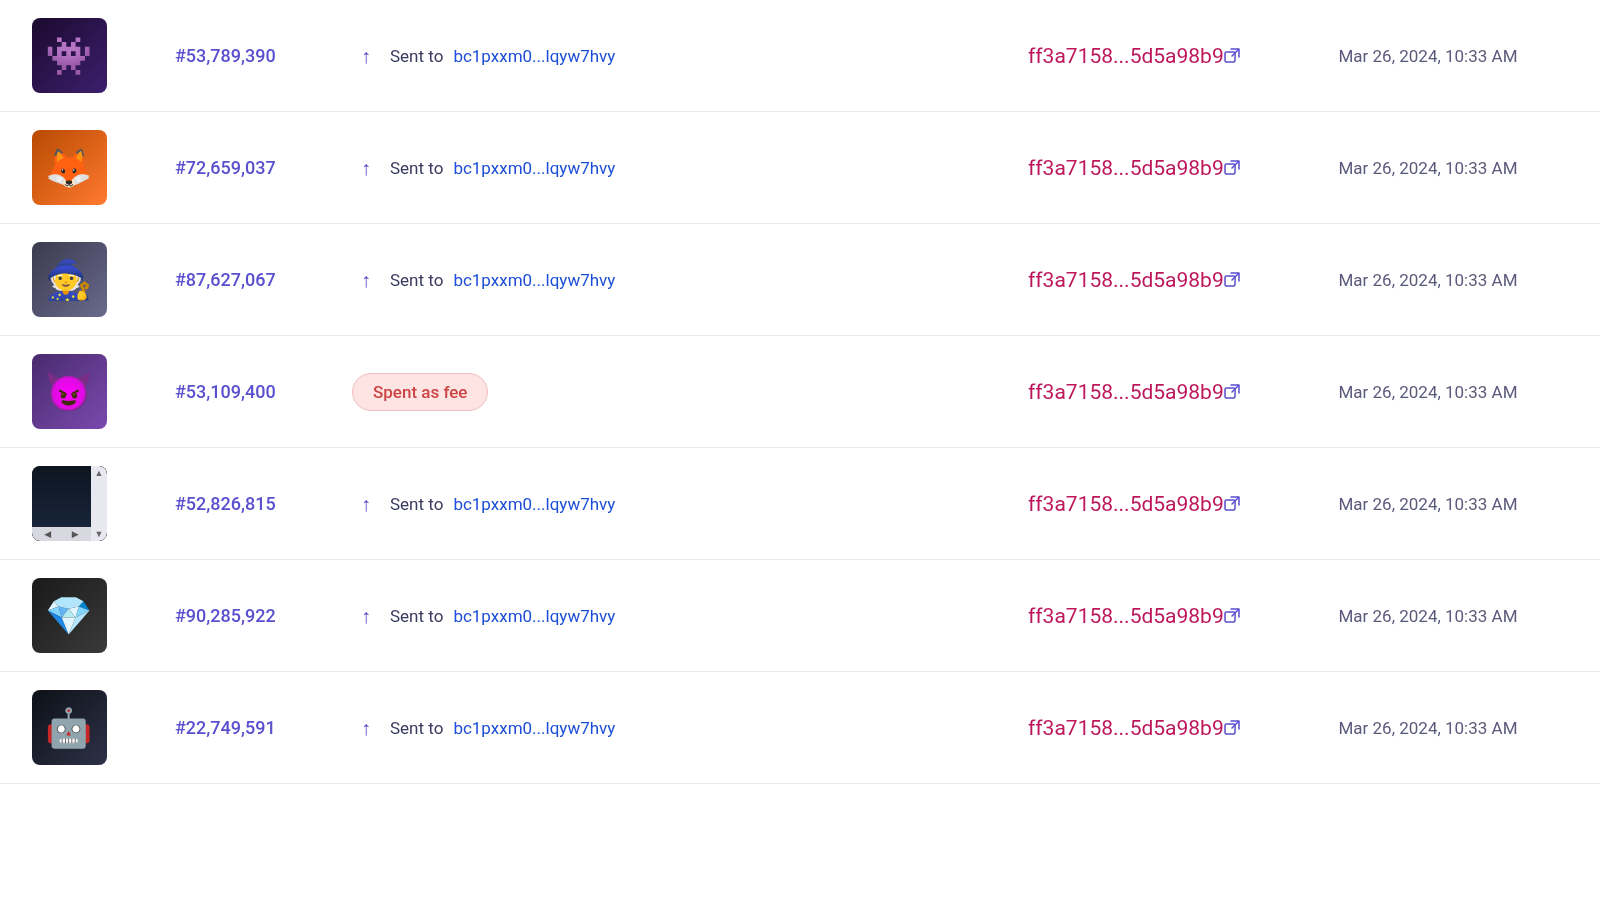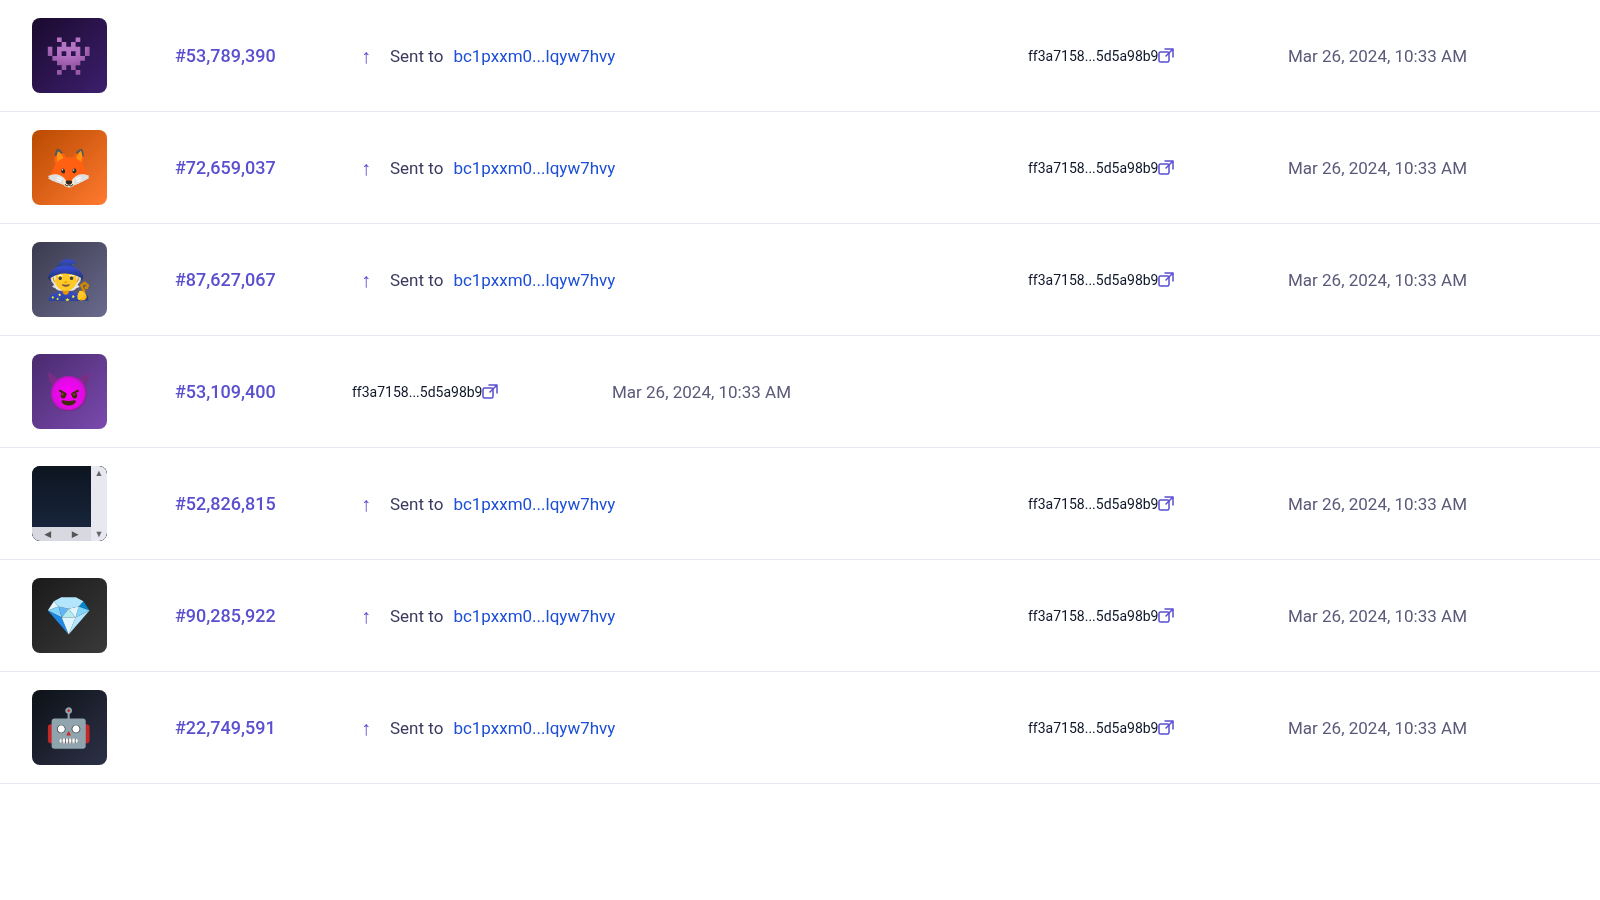--- a/index.html
+++ b/index.html
@@ -103,38 +103,38 @@
 
     .tx-col {
       width: 260px;
       flex-shrink: 0;
     }
 
     .tx-hash {
       display: flex;
       align-items: center;
       gap: 0;
-      color: #0f172a;
-      font-size: 14px;
+      color: #be185d;
+      font-size: 21px;
       cursor: pointer;
       text-decoration: none;
     }
 
     .external-link-icon {
       color: #5a4fcf;
       font-size: 16px;
       display: inline-flex;
       align-items: center;
       justify-content: center;
     }
 
     .date-col {
       width: 280px;
       flex-shrink: 0;
-      text-align: left;
+      text-align: center;
       color: #5a5a7a;
       font-size: 17px;
     }
   </style>
 </head>
 <body>
 
 <div class="transaction-list">
 <div class="transaction-row">
     <div class="avatar-col">
@@ -239,20 +239,23 @@
     <div class="avatar-col">
 
       <div class="avatar" style="background: linear-gradient(135deg, #4a2a6e 0%, #7a4aae 100%); position:relative; align-items:center; justify-content:center; display:flex;">
         <span style="font-size:38px; line-height:1;">😈</span>
       </div>
     </div>
     <div class="block-col">
       <a class="block-number" href="#">#53,109,400</a>
     </div>
 
+      <div class="action-col">
+        <span class="fee-badge">Spent as fee</span>
+      </div>
     <div class="tx-col">
       <a class="tx-hash" href="#">
         <span>ff3a7158...5d5a98b9</span>
         <span class="external-link-icon">
           <svg width="16" height="16" viewBox="0 0 16 16" fill="none" xmlns="http://www.w3.org/2000/svg">
             <rect x="1" y="4" width="10" height="10" rx="1.5" stroke="#5a4fcf" stroke-width="1.5" fill="none"></rect>
             <path d="M7 1H15M15 1V9M15 1L8 8" stroke="#5a4fcf" stroke-width="1.5" stroke-linecap="round" stroke-linejoin="round"></path>
           </svg>
         </span>
       </a>

